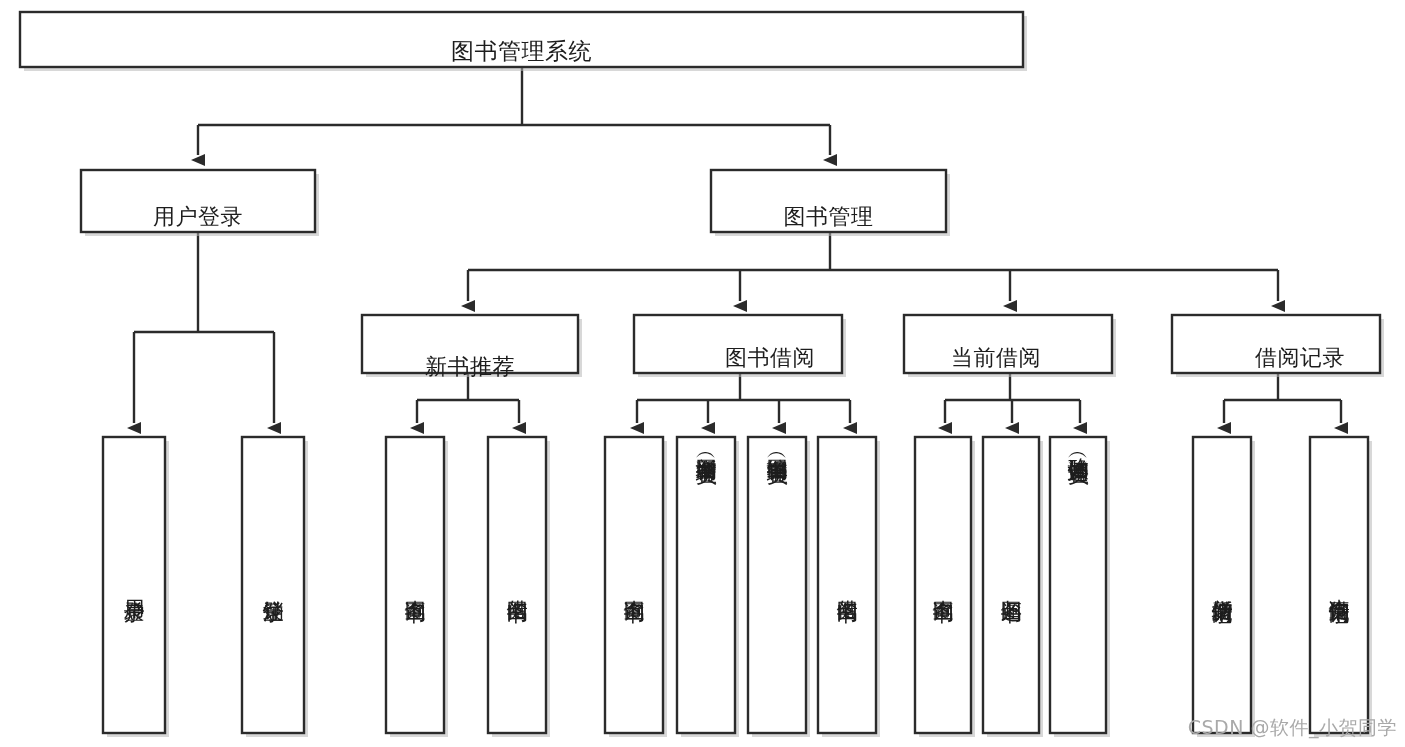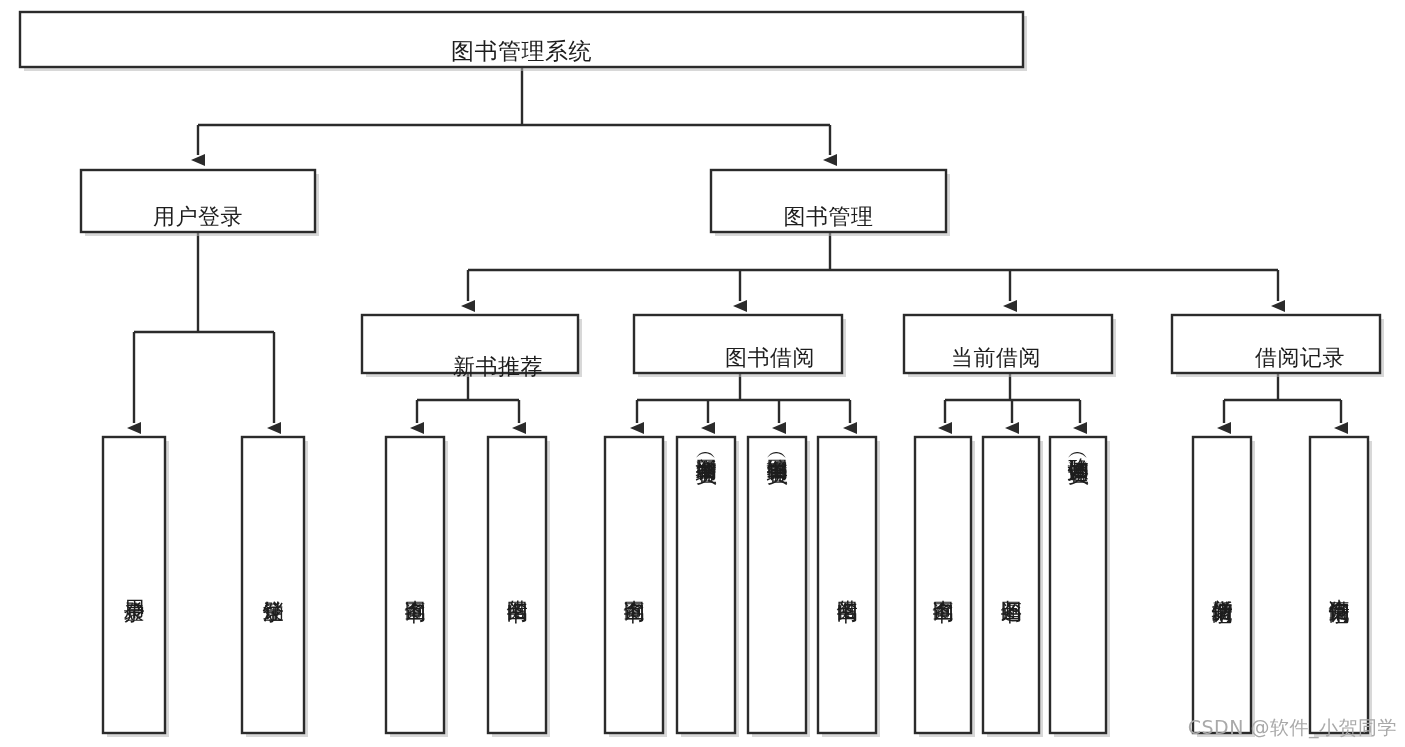--- a/index.html
+++ b/index.html
@@ -201,21 +201,21 @@
   </div>
 
   <div class="hlabel-wrap" style="left:81px; top:170px; width:234px; height:62px;">
     <span class="hlabel-text">用户登录</span>
   </div>
 
   <div class="hlabel-wrap" style="left:711px; top:170px; width:235px; height:62px;">
     <span class="hlabel-text">图书管理</span>
   </div>
 
-  <div class="hlabel-wrap" style="left:362px; top:315px; width:216px; height:67px;padding-left:28px;">
+  <div class="hlabel-wrap" style="left:362px; top:315px; width:216px; height:67px;">
     <span class="hlabel-text">新书推荐</span>
   </div>
 
   <div class="hlabel-wrap" style="left:666px; top:315px; width:208px; height:58px;">
     <span class="hlabel-text">图书借阅</span>
   </div>
 
   <div class="hlabel-wrap" style="left:904px; top:315px; width:184px; height:58px;">
     <span class="hlabel-text">当前借阅</span>
   </div>

